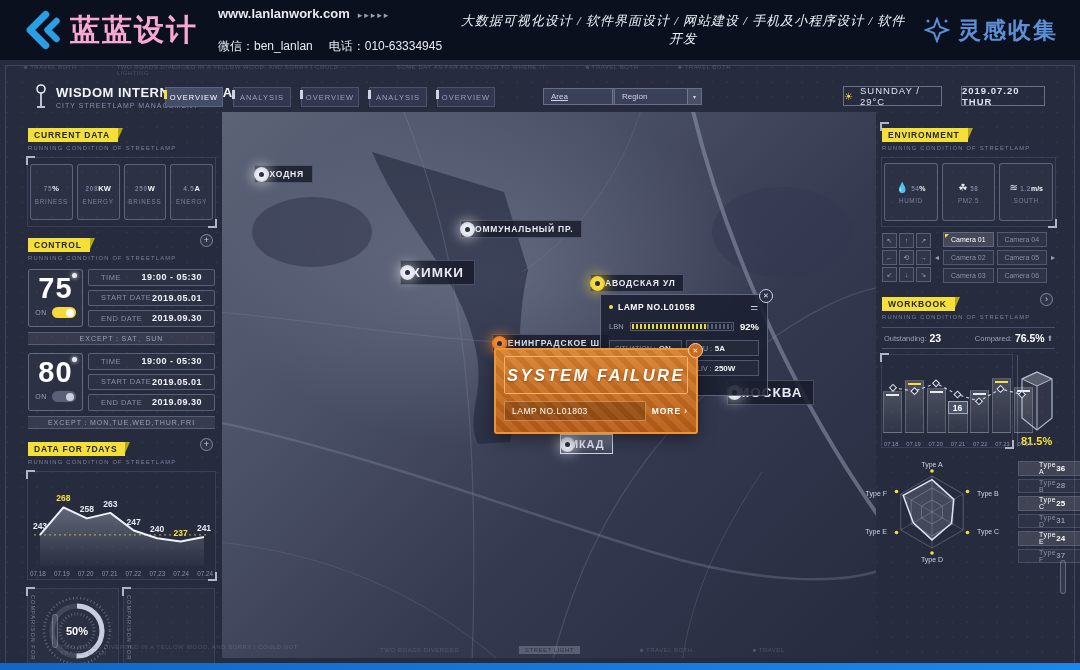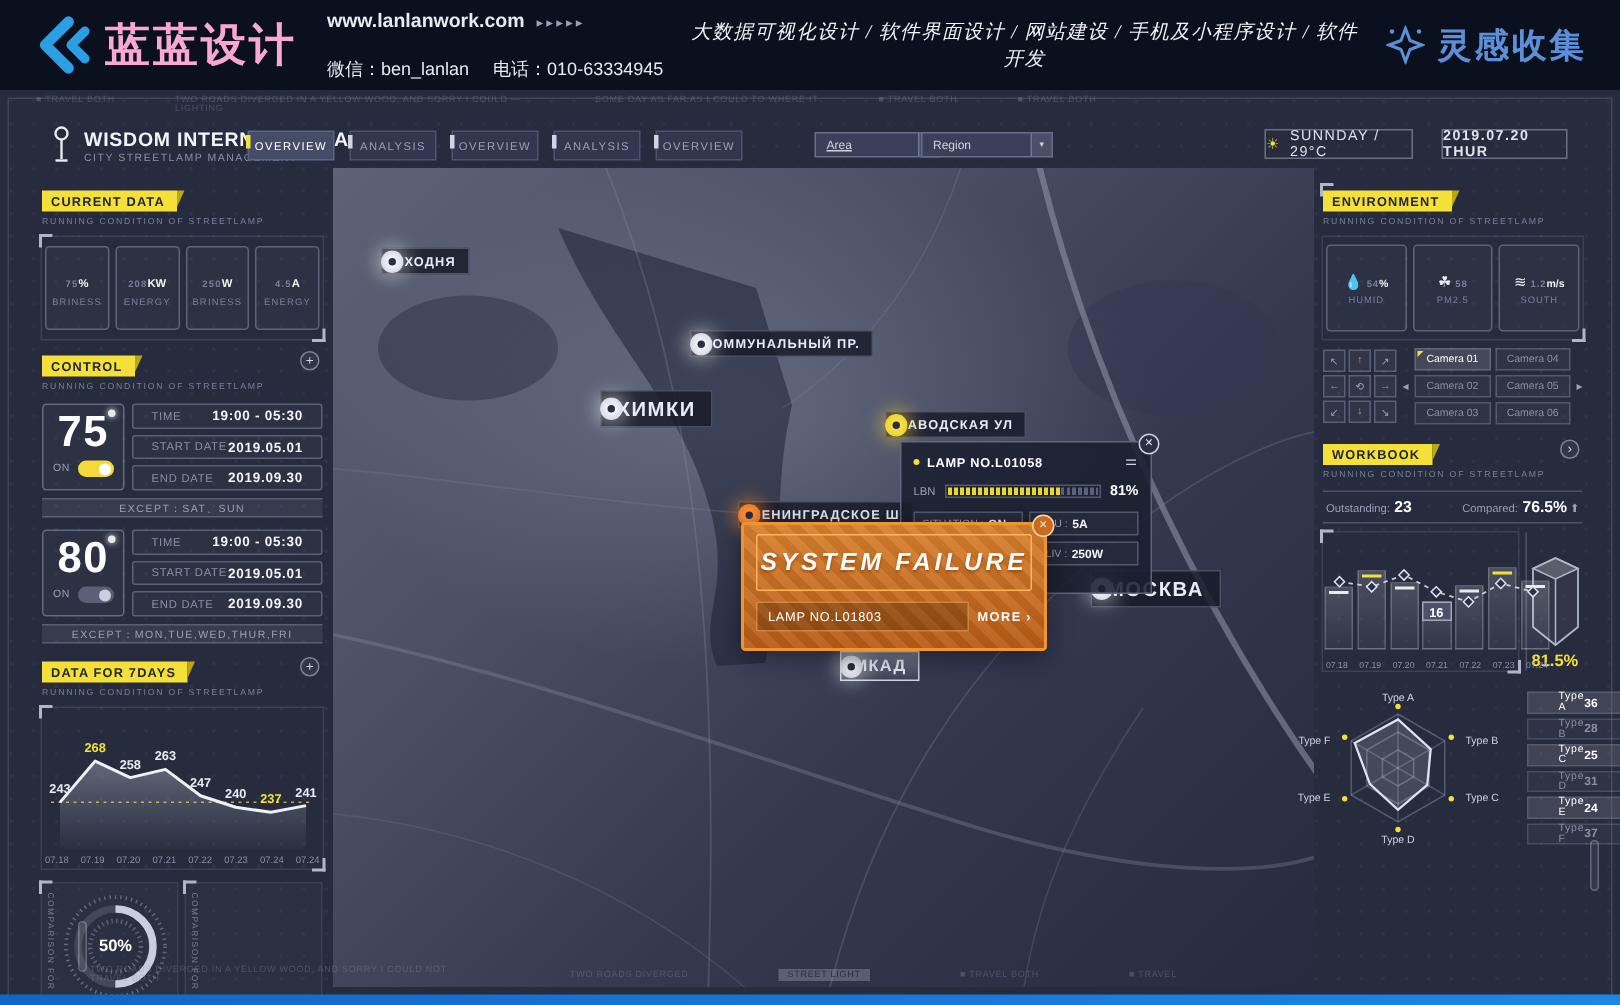--- a/index.html
+++ b/index.html
@@ -519,21 +519,21 @@
           <i class="dot"></i>
           <b>LAMP NO.L01058</b>
           <span class="sliders">⚌</span>
         </div>
         <div class="lp-lbn">
           <span>LBN</span>
           <div class="lp-bar">
               <div class="fill"></div>
               <div class="rest"></div>
             </div>
-          <b>81%</b>
+          <b>92%</b>
         </div>
         <div class="lp-grid">
           <div class="lp-cell">
               <span>SITUATION :</span>
               <b>ON</b>
             </div>
           <div class="lp-cell">
               <span>DLIU :</span>
               <b>5A</b>
             </div>

